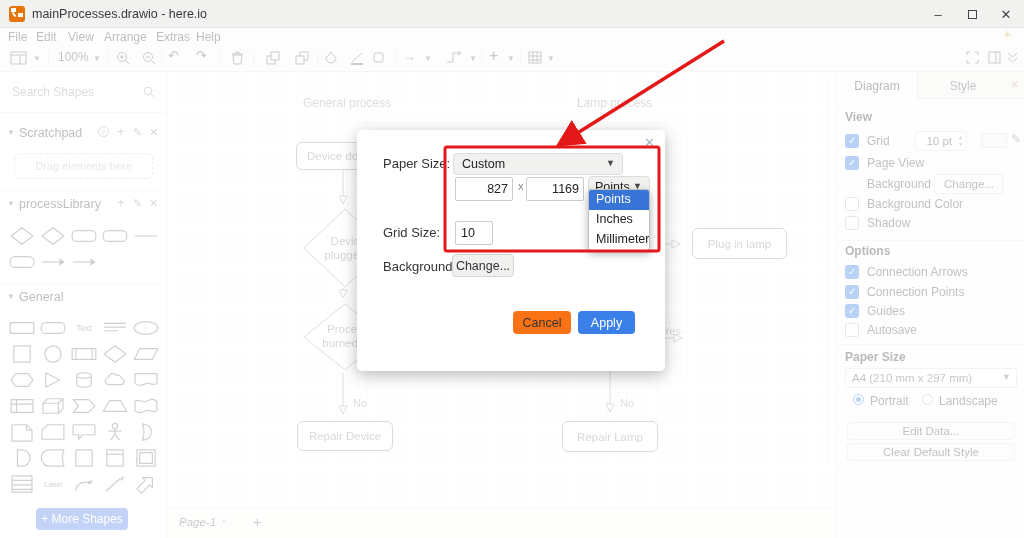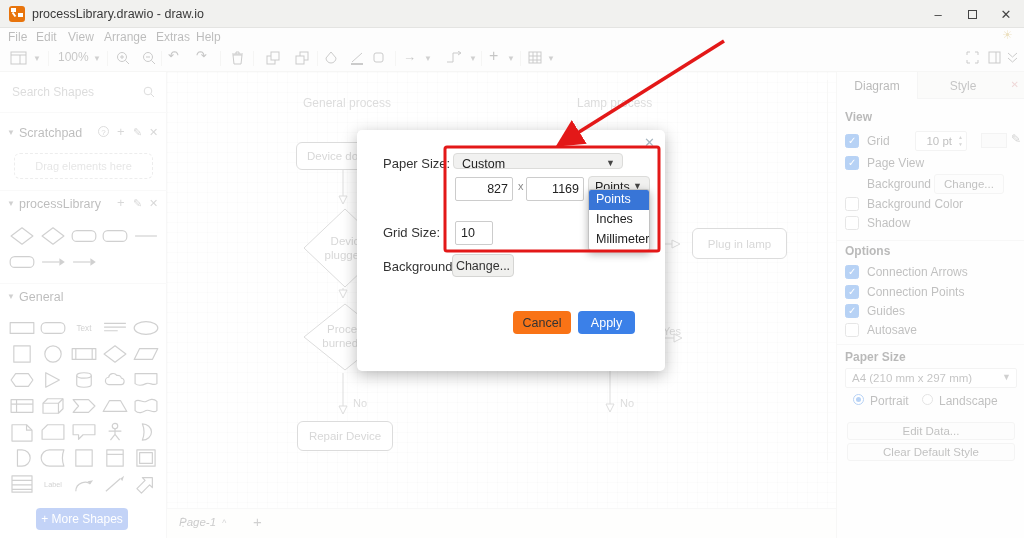--- a/index.html
+++ b/index.html
@@ -106,21 +106,21 @@
 <body>
 
 <div id="root">
 
   <div class="abs titlebar">
     <div class="abs appicon">
       <i style="left:2px;top:2px;width:5px;height:4px;"></i>
       <i style="left:9px;top:7px;width:5px;height:4px;"></i>
       <i style="left:4px;top:6px;width:2px;height:5px;transform:rotate(-35deg);"></i>
     </div>
-    <span class="abs title-text">processLibrary.drawio - draw.io</span>
+    <span class="abs title-text">mainProcesses.drawio - here.io</span>
     <div class="abs wbtn" style="left:921px;">–</div>
     <div class="abs wbtn" style="left:955px;">
         <span class="wsq"></span>
       </div>
     <div class="abs wbtn" style="left:989px;">✕</div>
   </div>
 
   <div class="abs menubar">
     <span class="menu-item" style="left:8px;">File</span>
     <span class="menu-item" style="left:36px;">Edit</span>
@@ -547,20 +547,23 @@
     <div>Proces</div>
       <div>burned o</div>
   </div>
 
   <div class="node" style="left:297px;top:421px;width:96px;height:30px;">
     <span>Repair Device</span>
   </div>
   <div class="node" style="left:692px;top:228px;width:95px;height:31px;">
     <span>Plug in lamp</span>
   </div>
+  <div class="node" style="left:562px;top:421px;width:96px;height:31px;">
+    <span>Repair Lamp</span>
+  </div>
 
   <div class="edge-label" style="left:353px;top:397px;">No</div>
   <div class="edge-label" style="left:663px;top:325px;">Yes</div>
   <div class="edge-label" style="left:620px;top:397px;">No</div>
 
   <div class="abs footer">
     <span class="dots">⋮</span>
     <span class="page-tab">
       <span>Page-1</span><span class="car">^</span>
     </span>
@@ -656,21 +659,21 @@
         <span>Clear Default Style</span>
       </div>
   </div>
 
   <div class="abs wash"></div>
 
   <div class="abs dialog">
     <span class="dlg-close">✕</span>
 
     <span class="dlg-label" style="left:26px;top:26px;">Paper Size:</span>
-    <div class="dlg-select" style="left:96px;top:23px;width:170px;height:16px;">
+    <div class="dlg-select" style="left:96px;top:23px;width:170px;height:22px;">
       <span class="txt">Custom</span>
       <span class="car">▼</span>
     </div>
 
     <input class="dlg-num" style="left: 98px; top: 47px; width: 58px;" readonly="" value="827">
     <span class="dlg-label" style="left:161px;top:50px;font-size:11px;color:#888;">x</span>
     <input class="dlg-num" style="left: 169px; top: 47px; width: 58px;" readonly="" value="1169">
     <div class="dlg-select" style="left:231px;top:46px;width:62px;height:21px;">
       <span class="txt" style="left:6px;">Points</span>
       <span class="car">▼</span>

